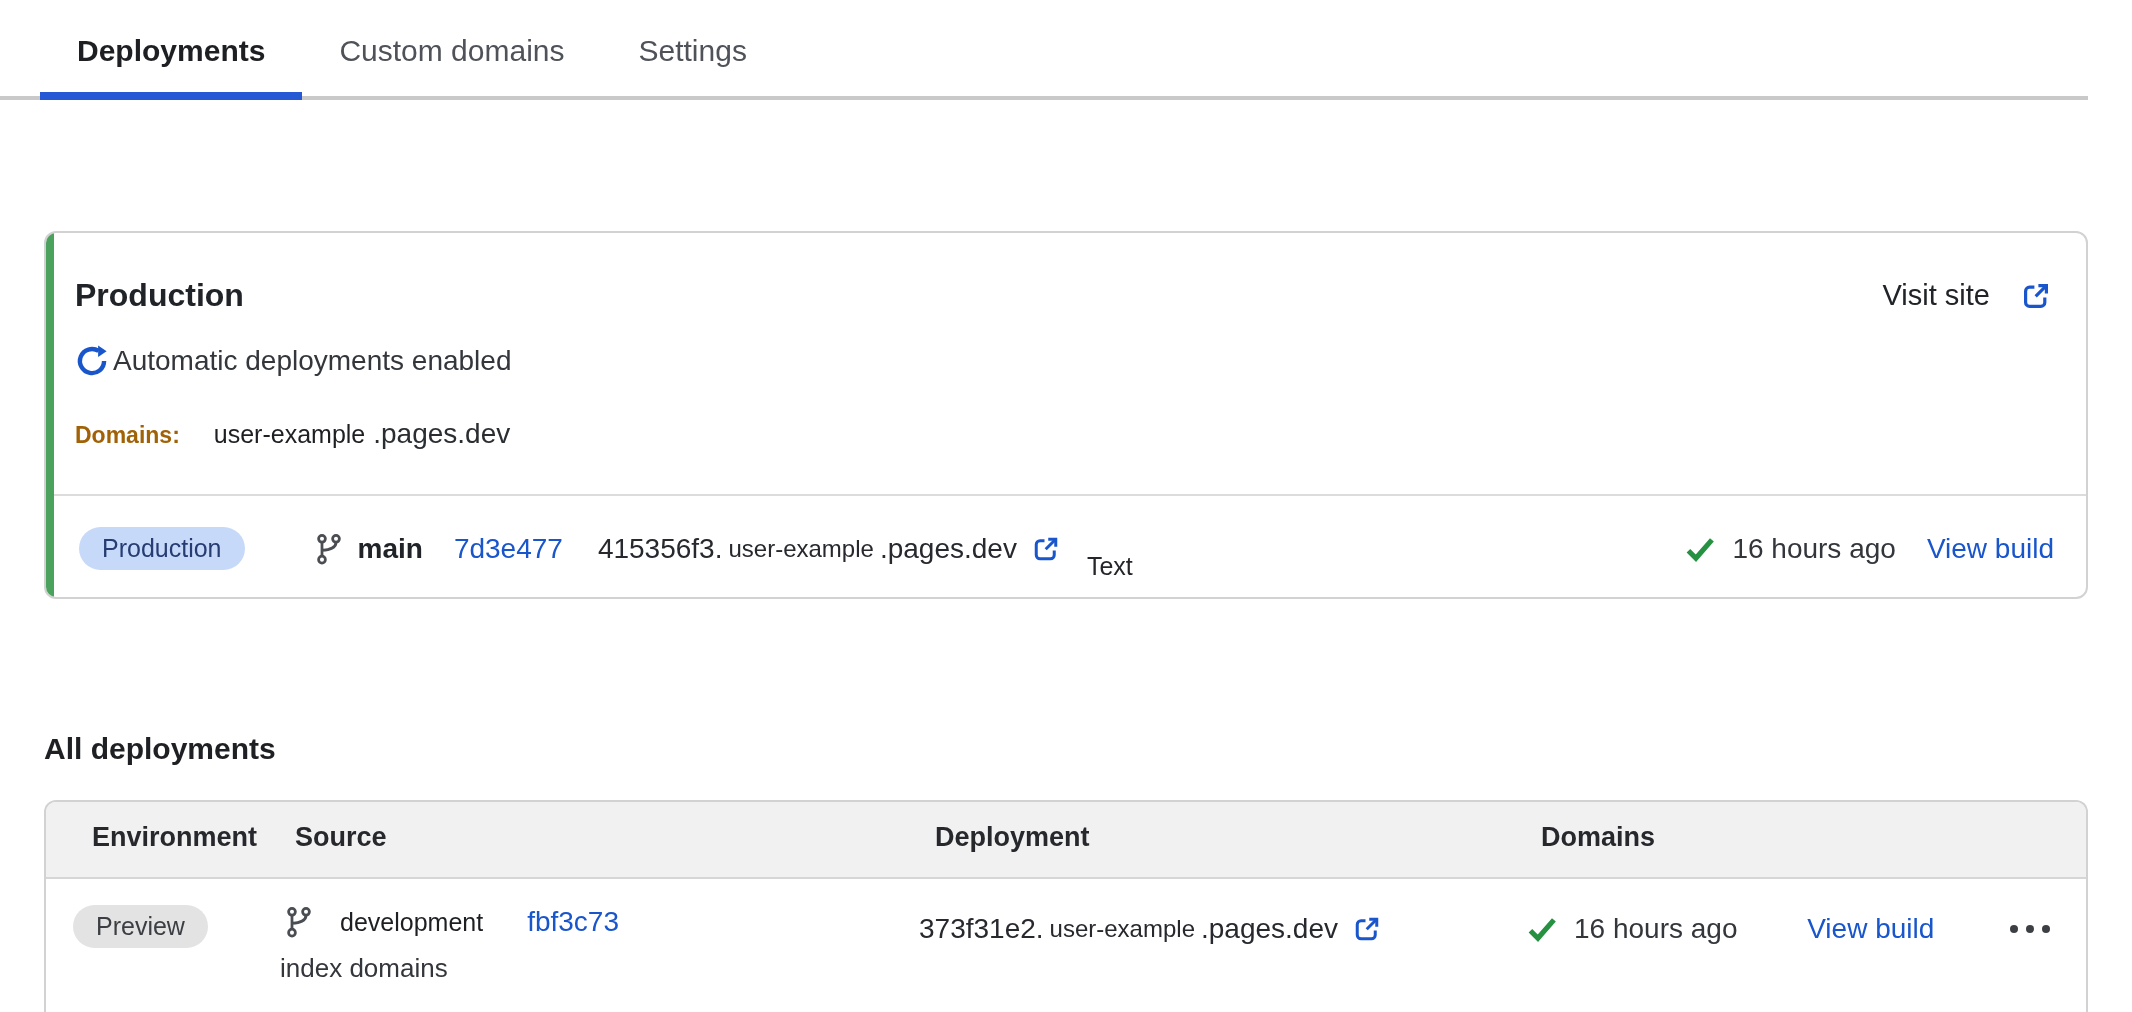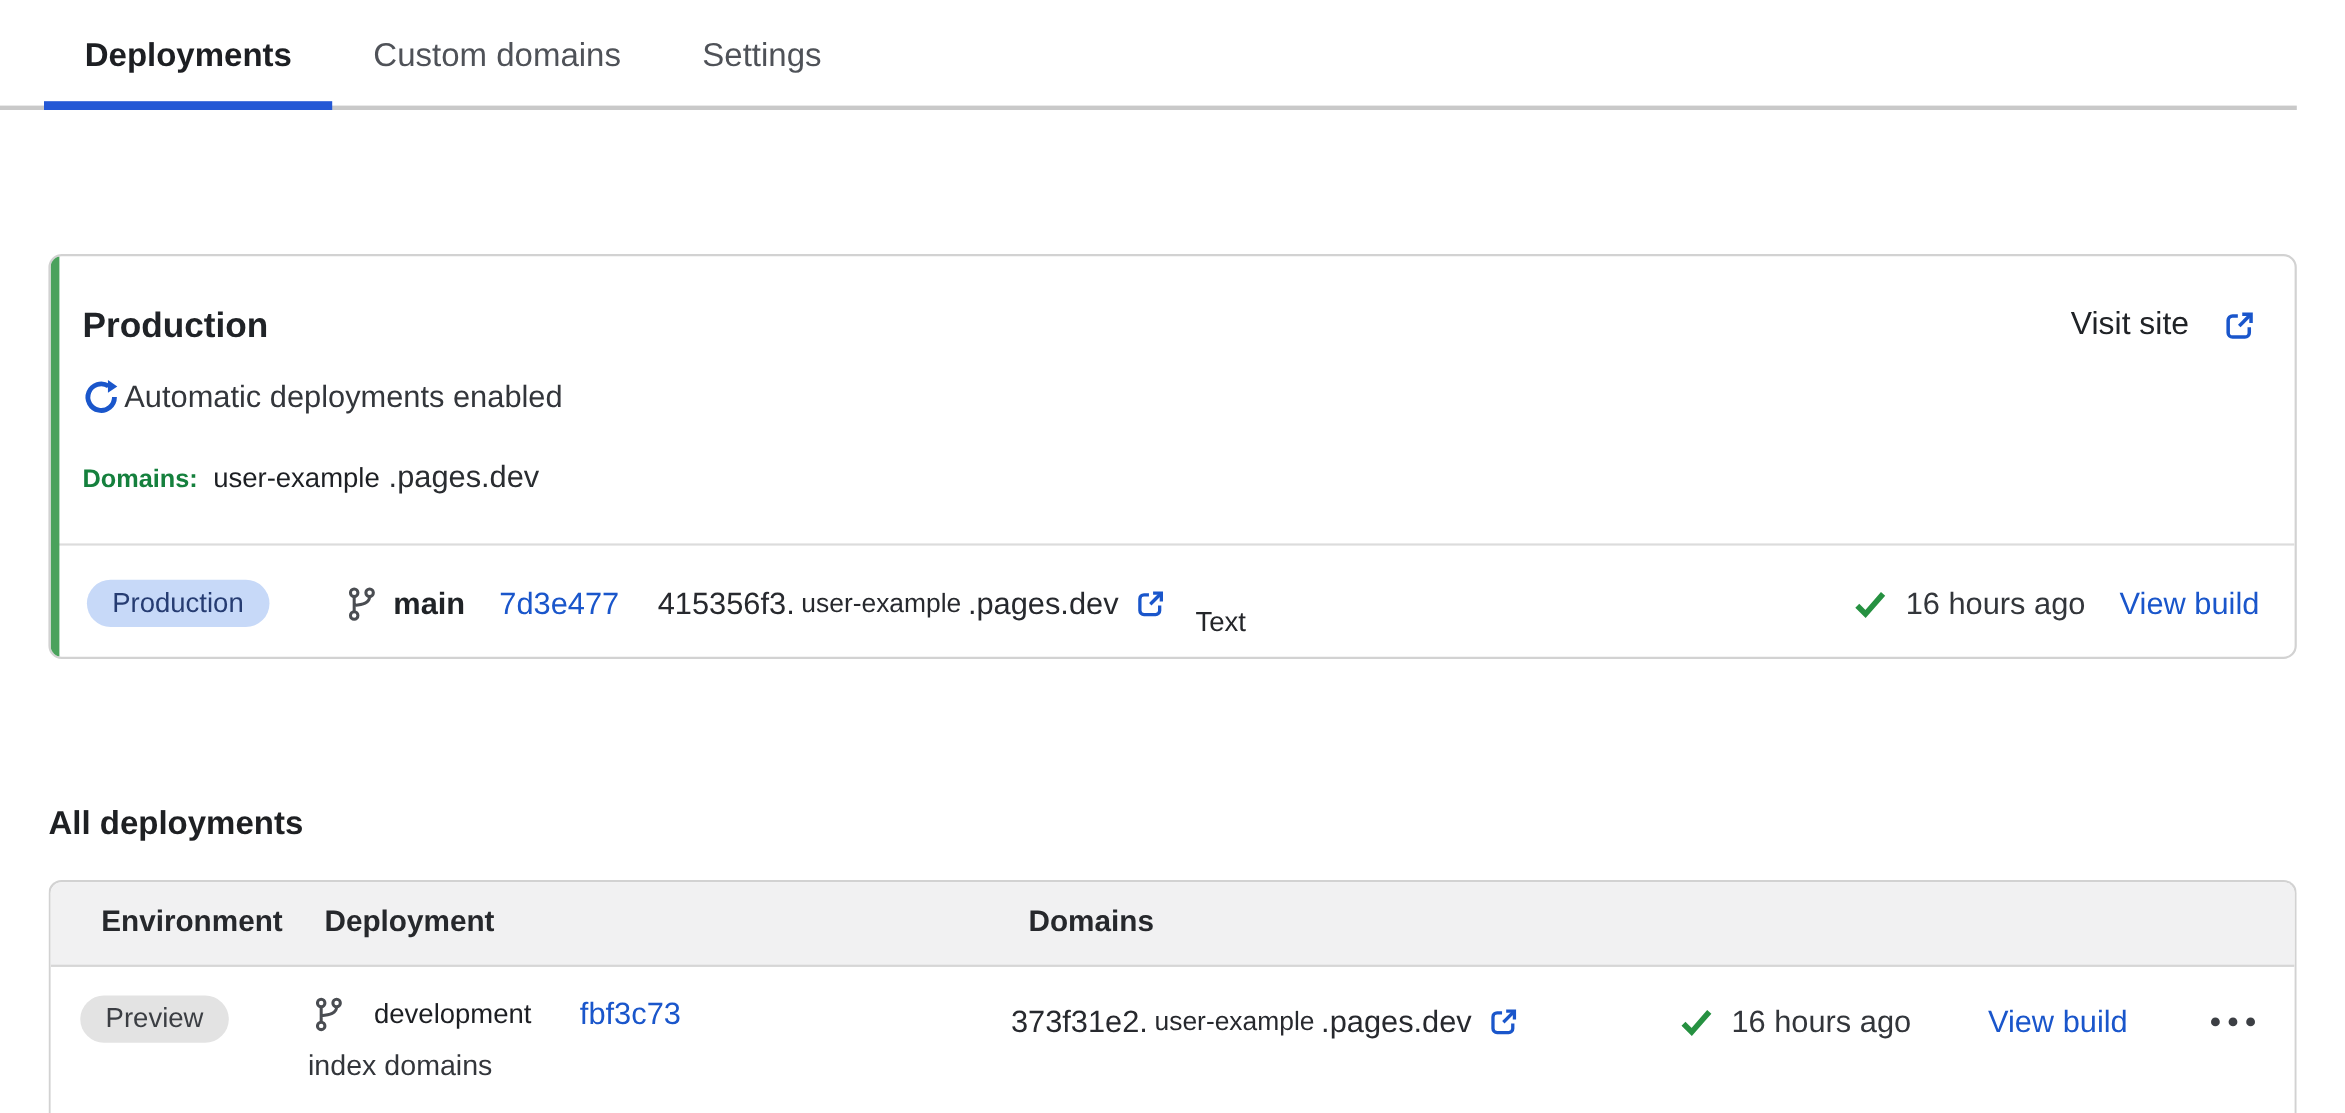--- a/index.html
+++ b/index.html
@@ -23,21 +23,21 @@
   .green-bar { position:absolute; left:0; top:0; bottom:0; width:8px; background:#4aa25c; }
   .card-pad { padding:44px 34px 0 29px; }
   .card-header { display:flex; justify-content:space-between; align-items:center; }
   .card-title { font-size:32px; font-weight:600; color:#202327; }
   .visit-site { display:flex; align-items:center; gap:16px; font-size:29px;
           color:#202327; cursor:pointer; }
   .auto-line { margin-top:30px; display:flex; align-items:center; gap:4px;
           font-size:28px; color:#33363b; }
   .domains-line { margin-top:40px; padding-bottom:44px; display:flex;
           align-items:baseline; }
-  .domains-label { font-size:23px; font-weight:700; color:#15803d; margin-right:14px; }
+  .domains-label { font-size:23px; font-weight:700; color:#a16207; margin-right:34px; }
   .domain-name { font-size:25px; color:#1d1f23; margin-right:8px; }
   .domain-suffix { font-size:28px; color:#2a2d31; }
 
   .prod-row { border-top:2px solid #dcdcdc; padding:20px 32px 16px 33px;
           display:flex; align-items:center; }
   .badge { display:inline-block; font-size:25px; padding:7px 23px;
           border-radius:999px; white-space:nowrap; }
   .badge.production { background:#c7d9f8; color:#263c72; }
   .badge.preview { background:#e3e3e3; color:#3b3e43; }
   .branch-group { display:flex; align-items:center; gap:12px; margin-left:67px; }
@@ -164,20 +164,21 @@
       </span>
       <a class="link view-build">View build</a>
     </div>
   </section>
 
   <h2 class="section-title">All deployments</h2>
 
   <section class="table">
     <div class="thead">
       <div class="th1">Environment</div>
+      <div>Source</div>
       <div>Deployment</div>
       <div>Domains</div>
     </div>
 
     <div class="trow">
       <div class="cell-env">
         <span class="badge preview">Preview</span>
       </div>
       <div class="cell-src">
         <div class="line1">

